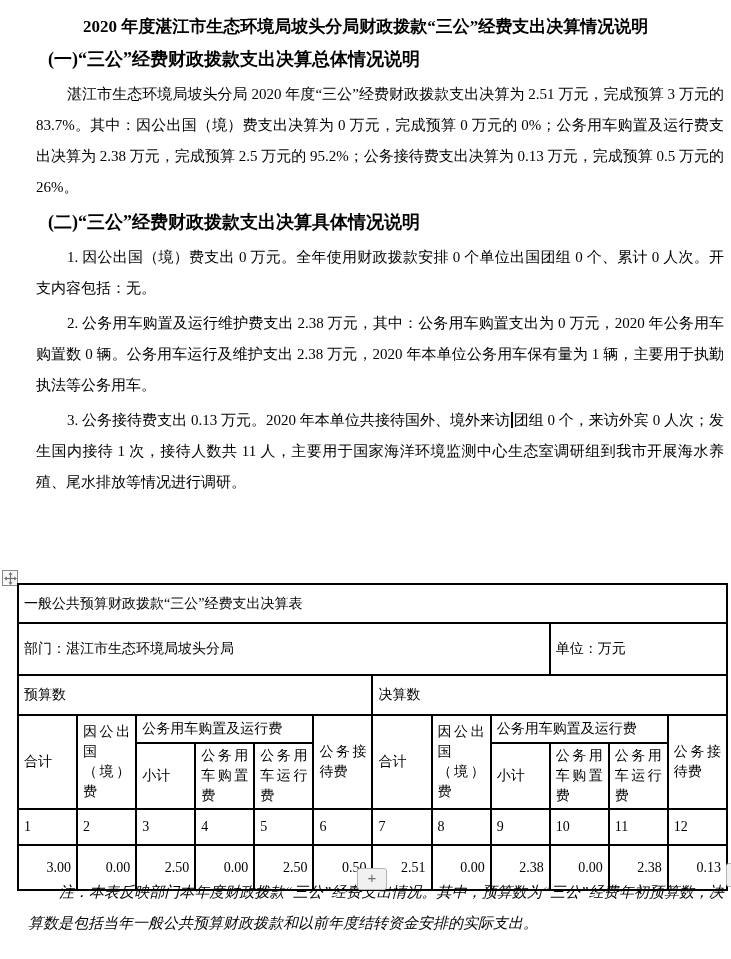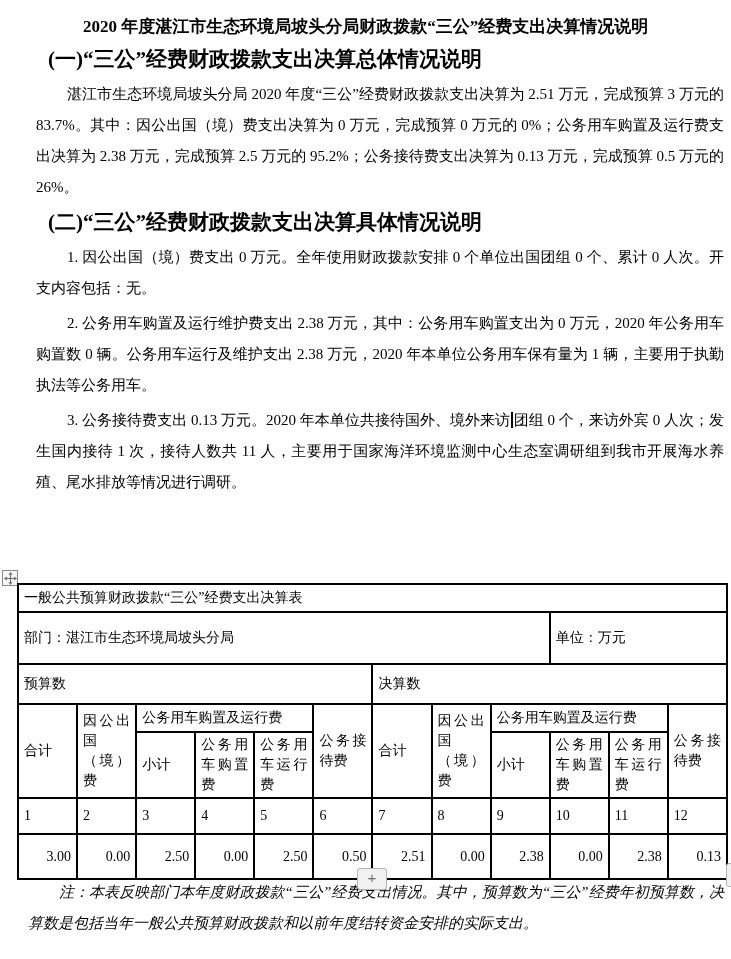--- a/index.html
+++ b/index.html
@@ -7,39 +7,39 @@
     position:relative; width:731px; height:959px; background:#ffffff;
     font-family:"Liberation Serif","DejaVu Serif",serif; color:#000;
     overflow:hidden;
   }
   .doc-title {
     padding:14px 28px 0 28px; text-align:center; font-weight:bold;
     font-size:17px; line-height:26px;
   }
   .heading {
     margin:4px 0 0 0; padding:0 7px 0 28px; text-indent:20px;
-    font-weight:bold; font-size:21px; line-height:31px; text-align:justify;
+    font-weight:bold; font-size:18px; line-height:31px; text-align:justify;
   }
   .para {
     margin:4px 0 0 0; padding:0 7px 0 36px; text-indent:31px;
     font-size:15px; line-height:31px; text-align:justify;
   }
   .caret {
     display:inline-block; width:1.5px; height:16px; background:#000;
     vertical-align:-3px; margin:0 1px;
   }
   table.fiscal {
     position:absolute; left:17px; top:583px; width:711px;
     border-collapse:collapse; table-layout:fixed; font-size:14px;
   }
   table.fiscal td {
     border:2px solid #000; padding:2px 5px; vertical-align:middle;
     text-align:left; word-break:break-all; line-height:20px;
   }
-  tr.r1 { height:28px; } tr.r2 { height:52px; } tr.r3 { height:40px; }
+  tr.r1 { height:39px; } tr.r2 { height:52px; } tr.r3 { height:40px; }
   tr.r4a { height:28px; } tr.r4b { height:60px; }
   tr.r5 { height:36px; } tr.r6 { height:45px; }
   tr.r4a td, tr.r4b td { text-align:justify; }
   tr.r6 td { text-align:right; }
   .note {
     position:absolute; left:28px; right:7px; top:877px; text-indent:31px;
     font-size:15px; line-height:31px; text-align:justify;font-style:italic;
   }
   .move-handle {
     position:absolute; left:2px; top:570px; width:16px; height:16px;

